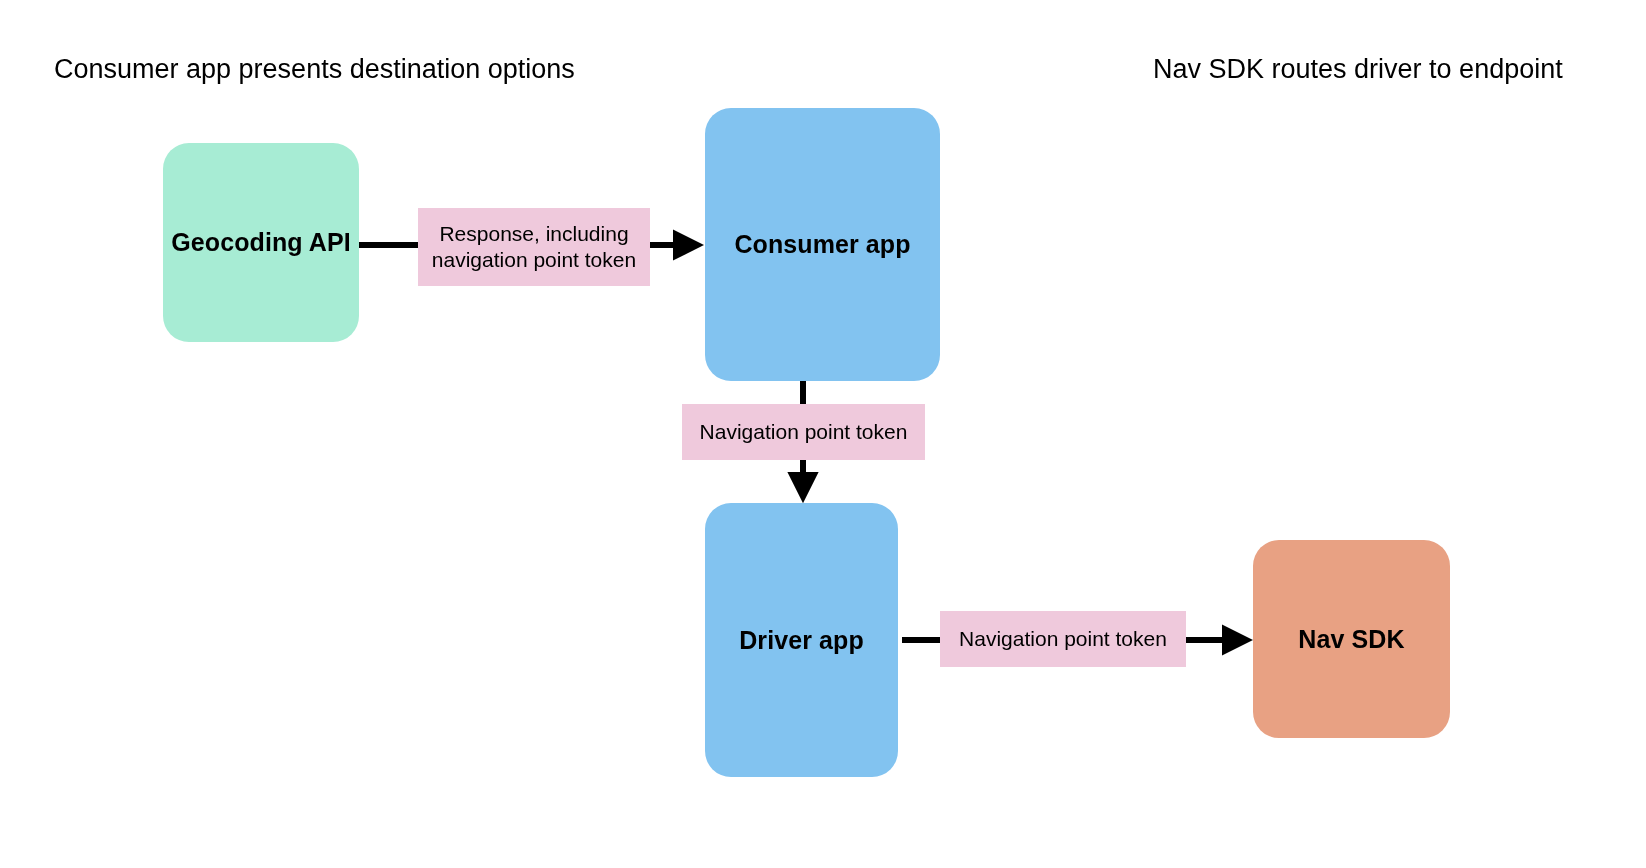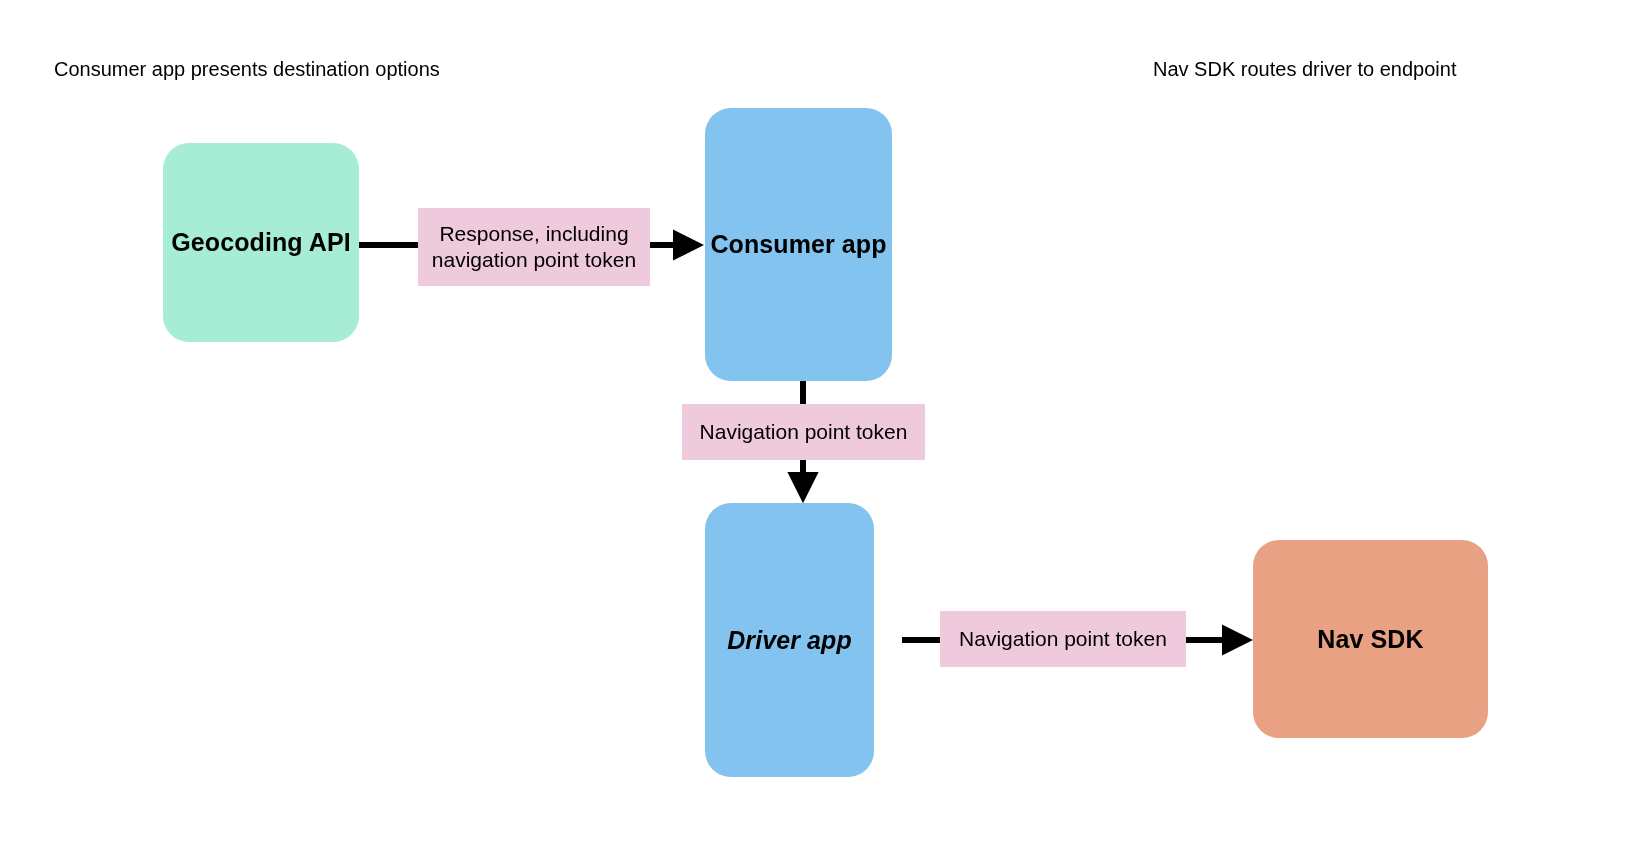--- a/index.html
+++ b/index.html
@@ -16,21 +16,21 @@
     position: relative;
     width: 1646px;
     height: 868px;
     background: #ffffff;
     overflow: hidden;
   }
 
   
   .col-header {
     position: absolute;
-    font-size: 20px;
+    font-size: 27px;
     line-height: 30px;
     color: #000000;
     white-space: nowrap;
     font-weight: 400;
   }
   #hdr-left   { left: 54px;   top: 54px; }
   #hdr-mid    { left: 669px;  top: 54px; }
   #hdr-right  { left: 1153px; top: 54px; text-align: center; }
 
   
@@ -49,29 +49,29 @@
     color: #000000;
     white-space: nowrap;
     letter-spacing: .1px;
   }
   #node-geocoding {
     left: 163px; top: 143px;
     width: 196px; height: 199px;
   }
   #node-consumer {
     left: 705px; top: 108px;
-    width: 187px; height: 273px;
+    width: 235px; height: 273px;
   }
   #node-driver {
     left: 705px; top: 503px;
-    width: 169px; height: 274px; font-style: italic;
+    width: 193px; height: 274px;
   }
   #node-navsdk {
     left: 1253px; top: 540px;
-    width: 235px; height: 198px;
+    width: 197px; height: 198px;
   }
 
   
   .edge-label {
     position: absolute;
     display: flex;
     align-items: center;
     justify-content: center;
     text-align: center;
     box-sizing: border-box;

